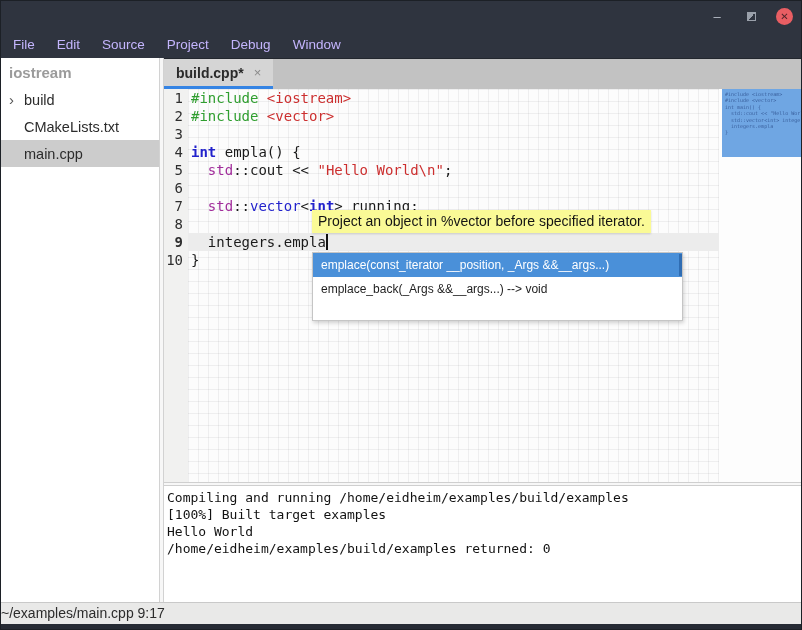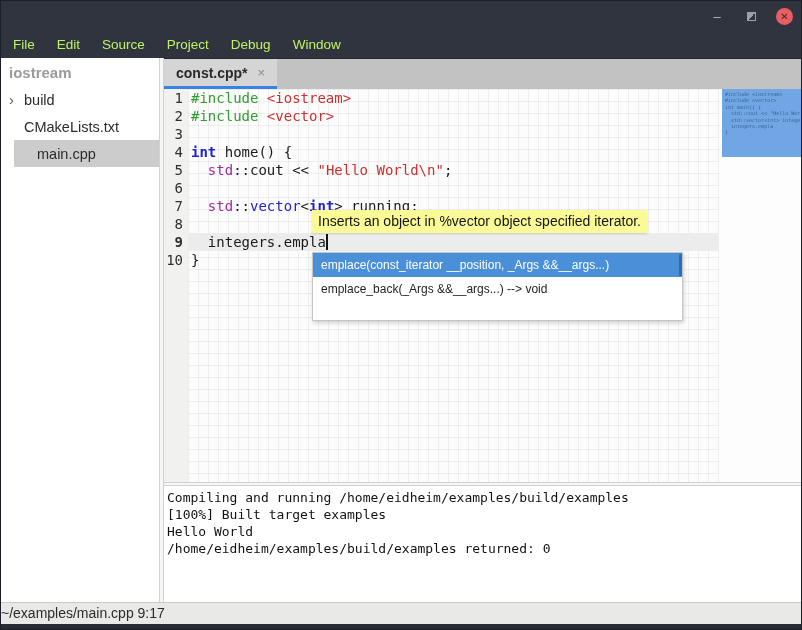--- a/index.html
+++ b/index.html
@@ -18,33 +18,33 @@
   .wbtn { width:18px; height:18px; display:flex; align-items:center; justify-content:center;
           color:#b9bfc9; font-size:13px; cursor:default; }
   #btn-restore span { width:9px; height:9px; border:1.5px solid #9aa0aa; display:block;
                       background:linear-gradient(135deg,#9aa0aa 50%,transparent 50%); }
   #btn-close { width:17px; height:17px; border-radius:50%; background:#e95e63;
                color:rgba(40,20,25,.8); font-size:10px; font-weight:bold; }
 
   
   #menubar { position:absolute; left:0; top:30px; width:802px; height:27px;
              background:#2f343f; display:flex; align-items:center; padding-left:1px; }
-  .menu-item { color:#bef264; font-size:13.5px; padding:0 11px; height:27px;
+  .menu-item { color:#c4b5fd; font-size:13.5px; padding:0 11px; height:27px;
                line-height:27px; }
 
   
   #sidebar { position:absolute; left:0; top:57px; width:158px; height:544px;
              background:#ffffff; }
   #sidebar-header { color:#9b9b9b; font-weight:bold; font-size:15px;
                     padding:6px 8px 5px 8px; }
   .side-item { height:27px; display:flex; align-items:center; padding-left:8px;
                font-size:14.5px; color:#2c2c2c; }
   .side-item .chev { width:15px; color:#555; font-size:15px; line-height:14px; }
   .side-item .no-chev { width:15px; }
-  .side-item.selected { background:#cccccc;margin-left:13px; }
+  .side-item.selected { background:#cccccc; }
 
   #vdivider { position:absolute; left:158px; top:57px; width:5px; height:544px;
               background:#f7f7f7; border-left:1px solid #d2d2d2; border-right:1px solid #d2d2d2; }
 
   
   #tabbar { position:absolute; left:163px; top:57px; width:639px; height:31px;
             background:#c2c2c2; border-top:1px solid #23272e; }
   .tab { display:inline-flex; align-items:center; height:30px; background:#d5d5d5;
          border-bottom:3px solid #3584e4; padding:0 12px; }
   .tab-label { font-weight:bold; font-size:14px; color:#2a2a2a; }
@@ -151,21 +151,21 @@
           <span class="no-chev"></span>
           <span>main.cpp</span>
         </div>
       </div>
   </div>
 
   <div id="vdivider"></div>
 
   <div id="tabbar">
     <div class="tab">
-      <span class="tab-label">const.cpp*</span>
+      <span class="tab-label">build.cpp*</span>
       <span class="tab-close">×</span>
     </div>
   </div>
 
   <div id="editor">
     <div id="gutter">
         <div>1</div>
         <div>2</div>
         <div>3</div>
         <div>4</div>
@@ -175,30 +175,30 @@
         <div>8</div>
         <div class="cur">9</div>
         <div>10</div>
       </div>
     <div id="code-area">
       <div id="current-line"></div>
       <div id="code-lines">
           <div class="cline"><span class="c-pp">#include </span><span class="c-inc">&lt;iostream&gt;</span></div>
           <div class="cline"><span class="c-pp">#include </span><span class="c-inc">&lt;vector&gt;</span></div>
           <div class="cline"></div>
-          <div class="cline"><span class="c-kw">int</span><span> home() {</span></div>
+          <div class="cline"><span class="c-kw">int</span><span> empla() {</span></div>
           <div class="cline"><span>  </span><span class="c-ns">std</span><span>::cout &lt;&lt; </span><span class="c-str">"Hello World\n"</span><span>;</span></div>
           <div class="cline"></div>
           <div class="cline"><span>  </span><span class="c-ns">std</span><span>::</span><span class="c-typ">vector</span><span>&lt;</span><span class="c-kw">int</span><span>&gt;</span><span> running;</span></div>
           <div class="cline"></div>
           <div class="cline"><span>  integers.empla</span></div>
           <div class="cline"><span>}</span></div>
         </div>
       <div id="cursor" style="left: 138px;"></div>
-      <div id="tooltip">Inserts an object in %vector object specified iterator.</div>
+      <div id="tooltip">Project an object in %vector before specified iterator.</div>
       <div id="popup">
           <div class="popup-row selected">emplace(const_iterator __position, _Args &amp;&amp;__args...)</div>
           <div class="popup-row">emplace_back(_Args &amp;&amp;__args...) --&gt; void</div>
         </div>
     </div>
     <div id="minimap">
       <div id="minimap-view">
           <div>#include &lt;iostream&gt;</div>
           <div>#include &lt;vector&gt;</div>
           <div></div>

